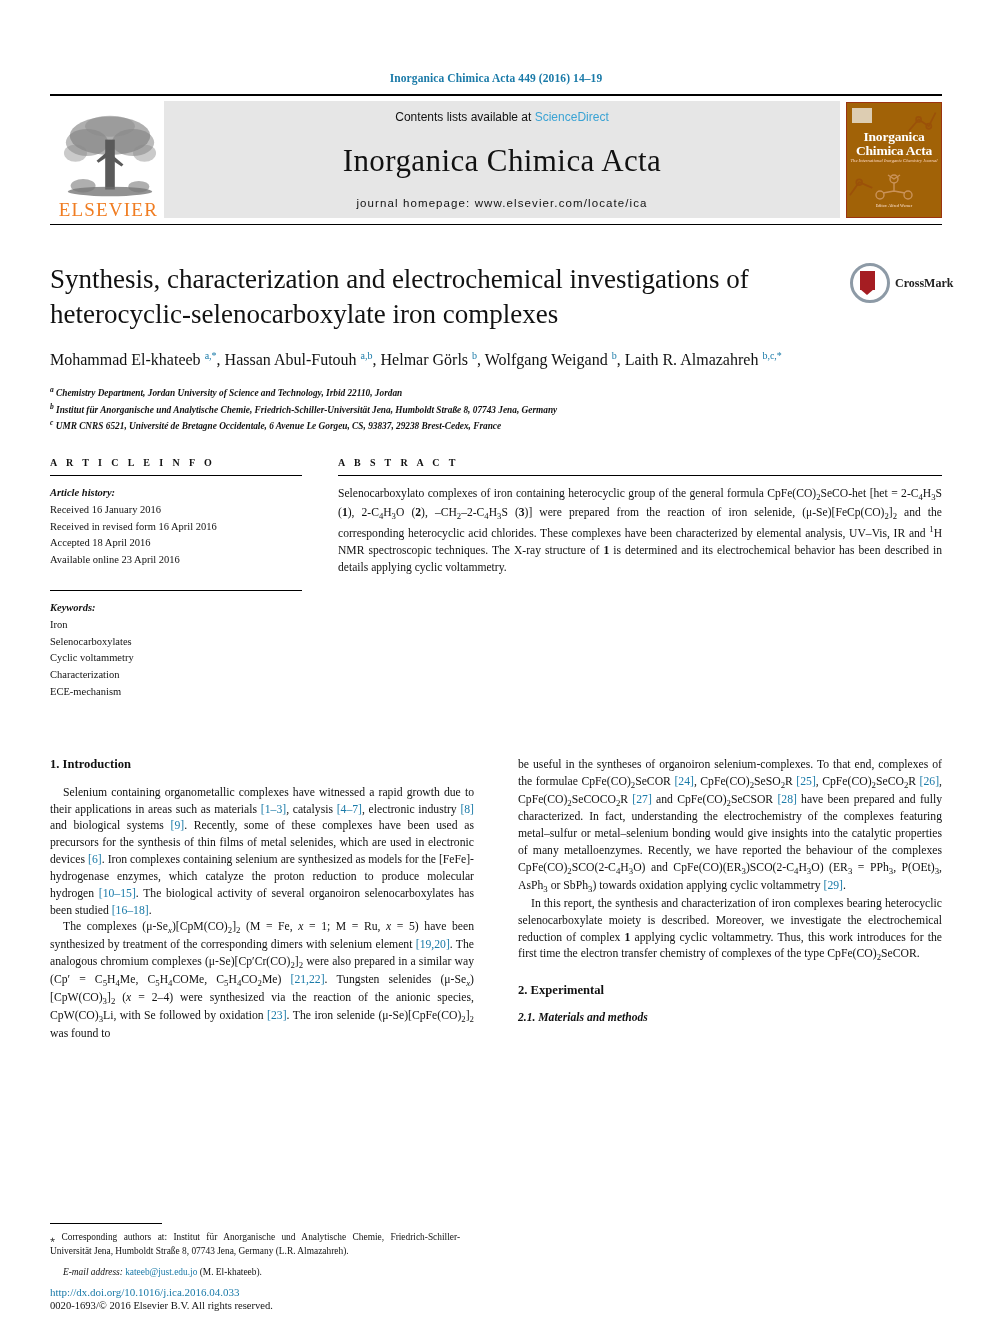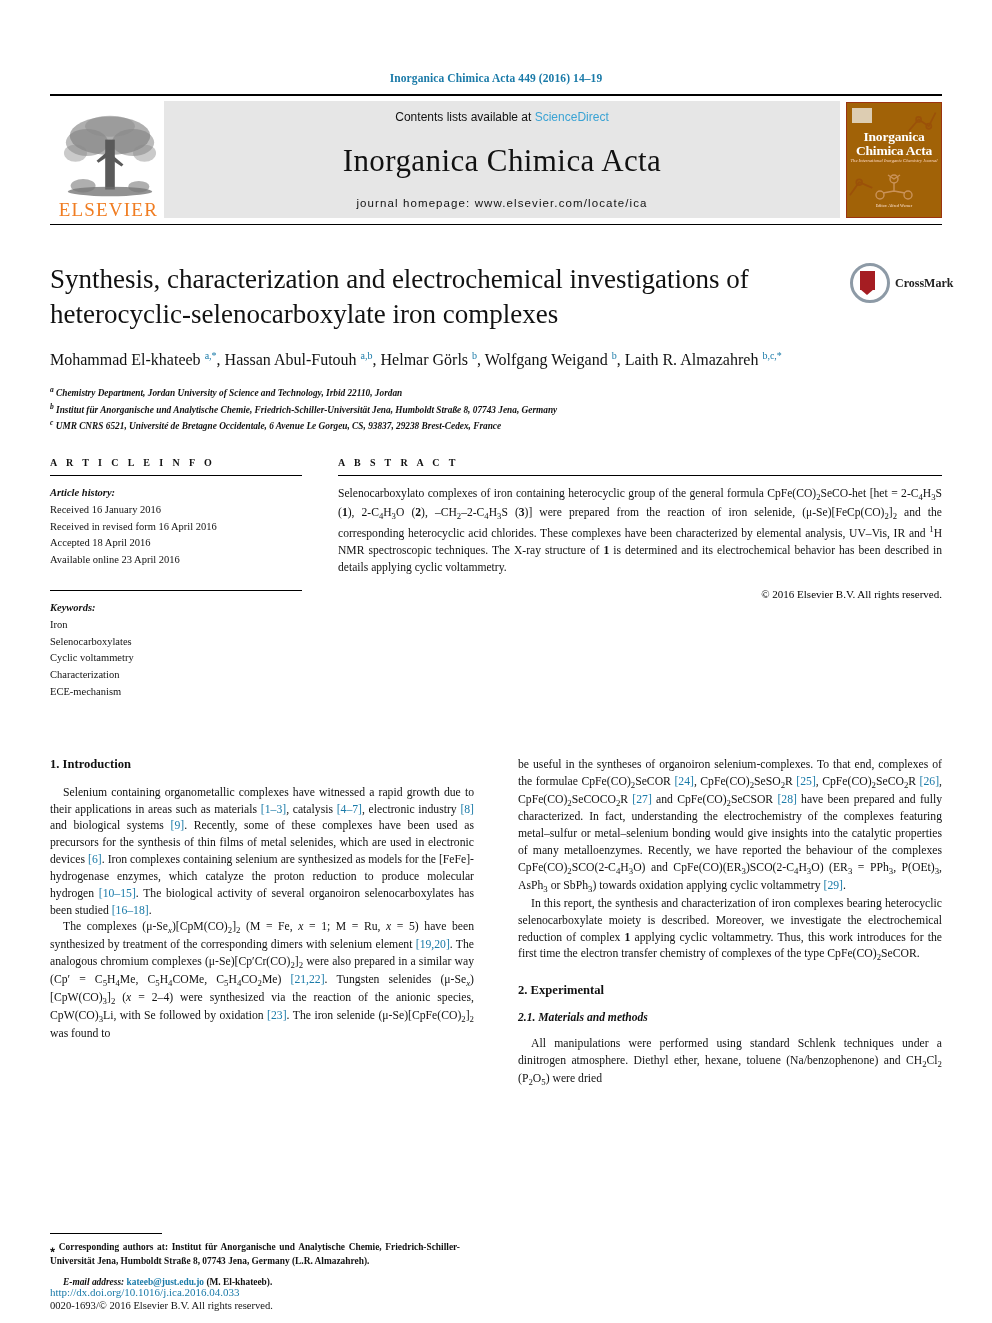--- a/index.html
+++ b/index.html
@@ -327,23 +327,22 @@
     color: #111;
   }
   p.body + p.body { margin-top: 0; }
   .sect-gap { height: 19px; }
   .ref { color: #1a7aa8; }
 
   
   .footer-left {
     position: absolute;
     left: 50px;
-    bottom: 36px;
+    bottom: 46px;
     width: 410px;
-    font-weight: bold;
   }
   .foot-rule {
     width: 112px;
     border-top: 1px solid #000;
     margin-bottom: 7px;
   }
   .foot-note {
     font-family: "Liberation Serif", serif;
     font-size: 9.4px;
     line-height: 1.48;
@@ -488,37 +487,35 @@
           <div>Characterization</div>
           <div>ECE-mechanism</div>
         </div>
       </div>
     </div>
 
     <div class="col-abstract">
       <div class="sec-head">A B S T R A C T</div>
       <div class="rule-thick"></div>
       <div class="abstract-body">Selenocarboxylato complexes of iron containing heterocyclic group of the general formula CpFe(CO)<sub>2</sub>SeCO-het [het = 2-C<sub>4</sub>H<sub>3</sub>S (<b>1</b>), 2-C<sub>4</sub>H<sub>3</sub>O (<b>2</b>), –CH<sub>2</sub>–2-C<sub>4</sub>H<sub>3</sub>S (<b>3</b>)] were prepared from the reaction of iron selenide, (μ-Se)[FeCp(CO)<sub>2</sub>]<sub>2</sub> and the corresponding heterocyclic acid chlorides. These complexes have been characterized by elemental analysis, UV–Vis, IR and <sup>1</sup>H NMR spectroscopic techniques. The X-ray structure of <b>1</b> is determined and its electrochemical behavior has been described in details applying cyclic voltammetry.</div>
-      <div class="copyright">© 2016 Elsevier B.V. All rights reserved.</div>
     </div>
   </div>
 
   <div class="main-cols">
     <div class="col">
       <h2 class="sect">1. Introduction</h2>
       <p class="body">Selenium containing organometallic complexes have witnessed a rapid growth due to their applications in areas such as materials <span class="ref">[1–3]</span>, catalysis <span class="ref">[4–7]</span>, electronic industry <span class="ref">[8]</span> and biological systems <span class="ref">[9]</span>. Recently, some of these complexes have been used as precursors for the synthesis of thin films of metal selenides, which are used in electronic devices <span class="ref">[6]</span>. Iron complexes containing selenium are synthesized as models for the [FeFe]-hydrogenase enzymes, which catalyze the proton reduction to produce molecular hydrogen <span class="ref">[10–15]</span>. The biological activity of several organoiron selenocarboxylates has been studied <span class="ref">[16–18]</span>.</p>
       <p class="body">The complexes (μ-Se<sub><i>x</i></sub>)[CpM(CO)<sub>2</sub>]<sub>2</sub> (M = Fe, <i>x</i> = 1; M = Ru, <i>x</i> = 5) have been synthesized by treatment of the corresponding dimers with selenium element <span class="ref">[19,20]</span>. The analogous chromium complexes (μ-Se)[Cp′Cr(CO)<sub>2</sub>]<sub>2</sub> were also prepared in a similar way (Cp′ = C<sub>5</sub>H<sub>4</sub>Me, C<sub>5</sub>H<sub>4</sub>COMe, C<sub>5</sub>H<sub>4</sub>CO<sub>2</sub>Me) <span class="ref">[21,22]</span>. Tungsten selenides (μ-Se<sub><i>x</i></sub>)[CpW(CO)<sub>3</sub>]<sub>2</sub> (<i>x</i> = 2–4) were synthesized via the reaction of the anionic species, CpW(CO)<sub>3</sub>Li, with Se followed by oxidation <span class="ref">[23]</span>. The iron selenide (μ-Se)[CpFe(CO)<sub>2</sub>]<sub>2</sub> was found to</p>
     </div>
     <div class="col">
       <p class="body" style="text-indent:0">be useful in the syntheses of organoiron selenium-complexes. To that end, complexes of the formulae CpFe(CO)<sub>2</sub>SeCOR <span class="ref">[24]</span>, CpFe(CO)<sub>2</sub>SeSO<sub>2</sub>R <span class="ref">[25]</span>, CpFe(CO)<sub>2</sub>SeCO<sub>2</sub>R <span class="ref">[26]</span>, CpFe(CO)<sub>2</sub>SeCOCO<sub>2</sub>R <span class="ref">[27]</span> and CpFe(CO)<sub>2</sub>SeCSOR <span class="ref">[28]</span> have been prepared and fully characterized. In fact, understanding the electrochemistry of the complexes featuring metal–sulfur or metal–selenium bonding would give insights into the catalytic properties of many metalloenzymes. Recently, we have reported the behaviour of the complexes CpFe(CO)<sub>2</sub>SCO(2-C<sub>4</sub>H<sub>3</sub>O) and CpFe(CO)(ER<sub>3</sub>)SCO(2-C<sub>4</sub>H<sub>3</sub>O) (ER<sub>3</sub> = PPh<sub>3</sub>, P(OEt)<sub>3</sub>, AsPh<sub>3</sub> or SbPh<sub>3</sub>) towards oxidation applying cyclic voltammetry <span class="ref">[29]</span>.</p>
       <p class="body">In this report, the synthesis and characterization of iron complexes bearing heterocyclic selenocarboxylate moiety is described. Moreover, we investigate the electrochemical reduction of complex <b>1</b> applying cyclic voltammetry. Thus, this work introduces for the first time the electron transfer chemistry of complexes of the type CpFe(CO)<sub>2</sub>SeCOR.</p>
       <div class="sect-gap"></div>
       <h2 class="sect">2. Experimental</h2>
       <h3 class="subsect">2.1. Materials and methods</h3>
-      <p class="body">All manipulations were performed using standard Schlenk techniques under a dinitrogen atmosphere. Diethyl ether, hexane, toluene (Na/benzophenone) and CH<sub>2</sub>Cl<sub>2</sub> (P<sub>2</sub>O<sub>5</sub>) were dried</p>
     </div>
   </div>
 
   <div class="footer-left">
     <div class="foot-rule"></div>
     <div class="foot-note">⁎ Corresponding authors at: Institut für Anorganische und Analytische Chemie, Friedrich-Schiller-Universität Jena, Humboldt Straße 8, 07743 Jena, Germany (L.R. Almazahreh).</div>
     <div class="foot-email">
       <i>E-mail address:</i>
       <a href="#">kateeb@just.edu.jo</a>
       <span>(M. El-khateeb).</span>

